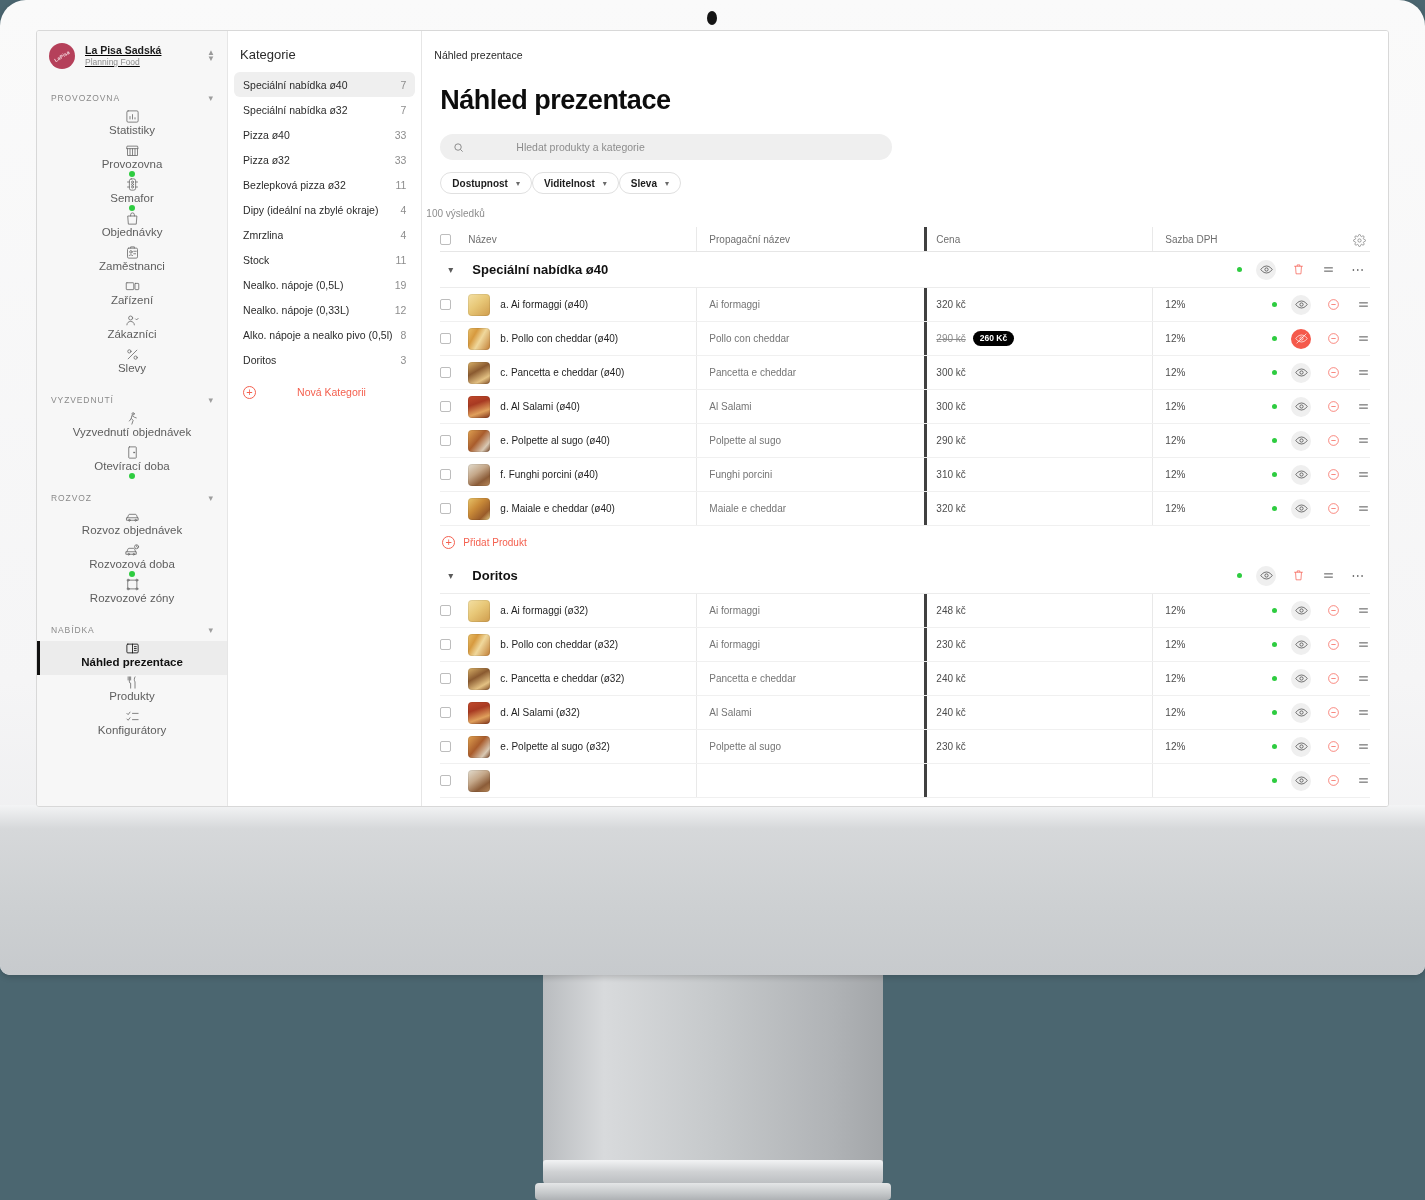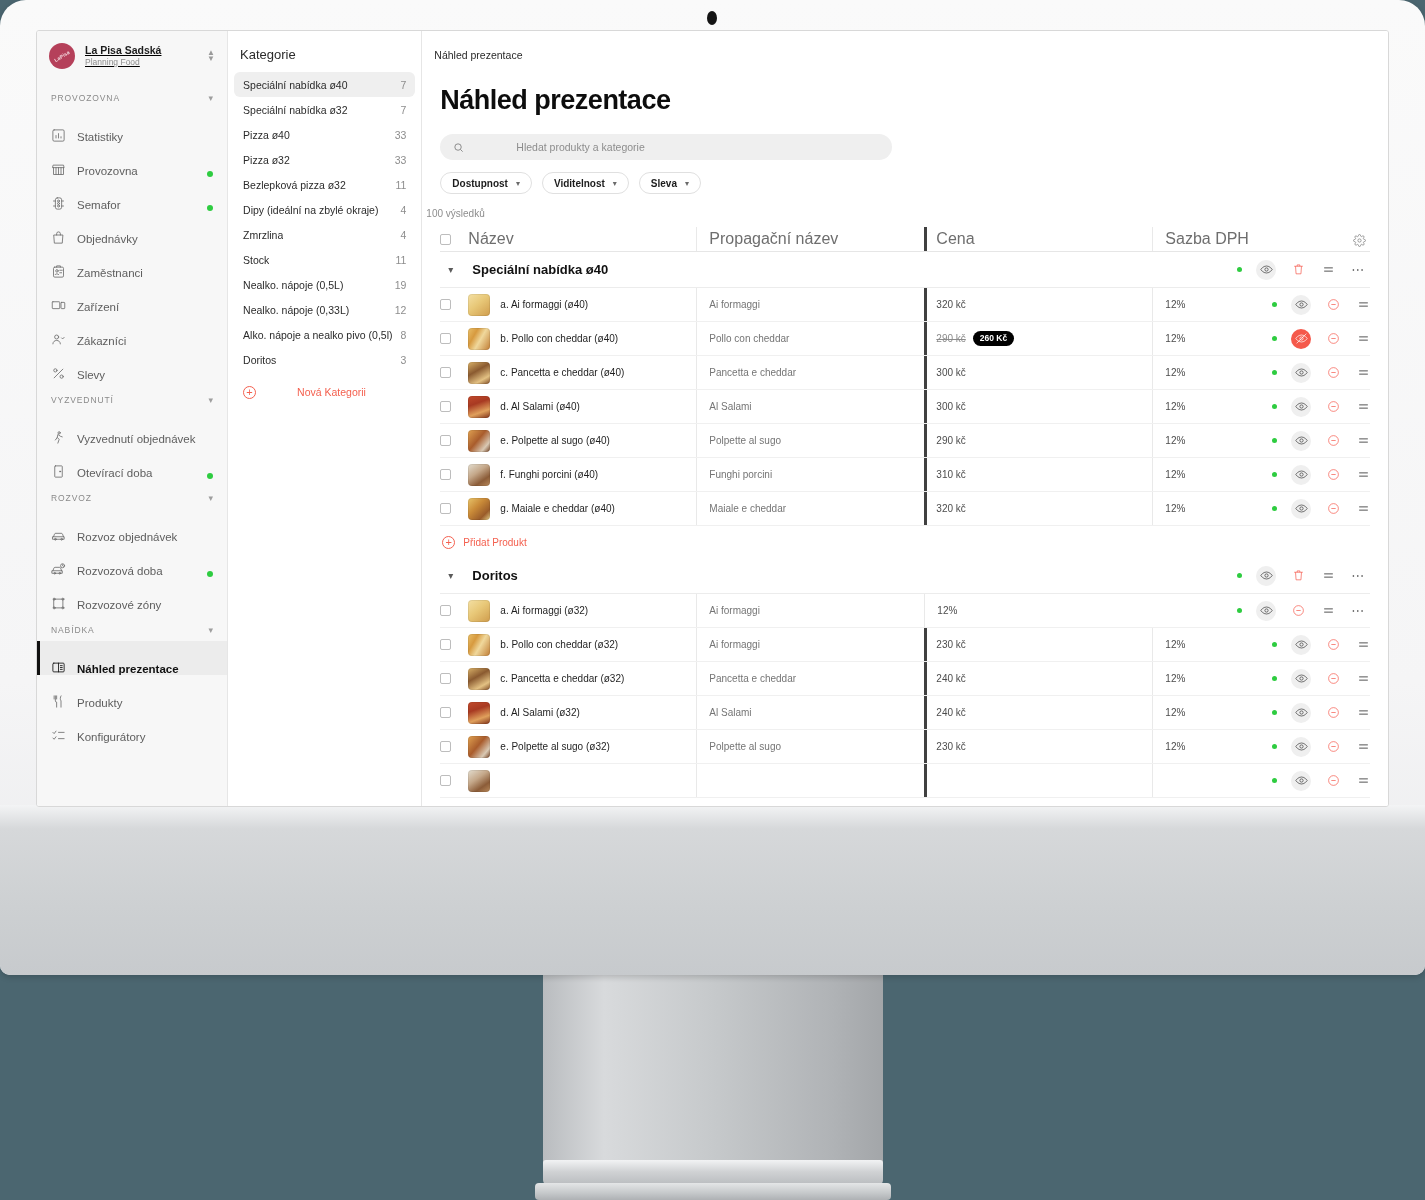--- a/index.html
+++ b/index.html
@@ -84,23 +84,24 @@
   .nav-scroll{flex:1 1 auto; overflow:hidden; padding-bottom:4px;}
 
   .nav-section{
     display:flex;align-items:center;justify-content:space-between;
     padding:14px 14px 6px 14px;
   }
   .nav-section-label{font-size:8.5px;letter-spacing:.9px;color:#8a8a8a;font-weight:normal;}
   .nav-section-chev{font-size:9px;color:#9e9e9e;}
 
   .nav-item{
-    display:flex;align-items:flex-end;gap:11px;
+    display:flex;align-items:center;
     height:34px; padding:0 14px; position:relative;
     cursor:default;
+    flex-direction:column;
   }
   .nav-item .ico{width:15px;height:15px;flex:0 0 auto;color:#6e6e6e;display:flex;align-items:center;justify-content:center;}
   .nav-item .ico svg{width:15px;height:15px;stroke:#6e6e6e;fill:none;stroke-width:1.35;}
   .nav-item .lbl{font-size:11.5px;color:#5e5e5e;white-space:nowrap;flex:1 1 auto;}
   .nav-item .dot{width:6px;height:6px;border-radius:50%;background:#2ecc40;flex:0 0 auto;}
   .nav-item.active{background:#ececec;}
   .nav-item.active .lbl{color:#111;font-weight:bold;}
   .nav-item.active .ico svg{stroke:#111;}
   .nav-item.active::before{
     content:""; position:absolute;left:0;top:0;width:3px;height:100%;background:#111;
@@ -153,36 +154,36 @@
     margin:18px 18px 0 18px;height:26px;background:#efefef;border-radius:13px;
     display:flex;align-items:center;gap:8px;padding:0 13px;width:452px;
   }
   #search-wrap svg{width:11px;height:11px;stroke:#6a6a6a;fill:none;stroke-width:1.6;flex:0 0 auto;}
   #search-input{
     border:0;background:transparent;outline:none;flex:1 1 auto;
     font-family:inherit;font-size:10.5px;color:#333;margin-left:44px;
   }
   #search-input::placeholder{color:#8d8d8d;}
 
-  #filters{display:flex;gap:10px;margin:12px 0 0 18px;}
+  #filters{display:flex;margin:12px 0 0 18px;}
   .filter-pill{
     display:flex;align-items:center;gap:8px;height:22px;padding:0 11px;
     border:1px solid #e0e0e0;border-radius:11px;background:#fff;
   }
   .filter-pill .lbl{font-size:10px;color:#1c1c1c;font-weight:bold;}
   .filter-pill .chev{font-size:8px;color:#6a6a6a;}
 
   #results-count{font-size:10px;color:#8d8d8d;margin:14px 0 0 4px;}
 
   
   #table{margin:8px 18px 0 18px;}
   .thead{
     display:flex;align-items:center;height:25px;border-bottom:1px solid #e6e6e6;
   }
-  .th{font-size:16px;color:#6e6e6e;display:flex;align-items:center;height:100%;text-align:right;}
+  .th{font-size:10px;color:#6e6e6e;display:flex;align-items:center;height:100%;text-align:right;}
   .col-chk{width:28px;flex:0 0 auto;display:flex;align-items:center;}
   .col-name{width:228px;flex:0 0 auto;}
   .col-promo{width:228px;flex:0 0 auto;border-left:1px solid #e9e9e9;padding-left:12px;}
   .col-price{width:228px;flex:0 0 auto;border-left:3px solid #404040;padding-left:9px;}
   .col-vat{width:120px;flex:0 0 auto;border-left:1px solid #e9e9e9;padding-left:12px;}
   .col-actions{flex:1 1 auto;display:flex;align-items:center;justify-content:flex-end;gap:14px;padding-right:4px;}
 
   .chk{
     width:11px;height:11px;border:1.2px solid #bdbdbd;border-radius:2px;background:#fff;
   }
@@ -899,20 +900,23 @@
               <span class="col-chk">
                 <span class="chk"></span>
               </span>
               <span class="cell col-name name-cell">
                 <span class="thumb t1"></span>
                 <span class="prod-name">a. Ai formaggi (ø32)</span>
               </span>
               <span class="cell col-promo">
                 <span class="promo-name">Ai formaggi</span>
               </span>
+              <span class="cell col-price">
+                <span class="price">248 kč</span>
+              </span>
               <span class="cell col-vat">
                 <span class="vat">12%</span>
               </span>
               <span class="col-actions">
                 <span class="status-dot"></span>
                 <span class="act eye">
                   <svg viewBox="0 0 24 24">
                     <path d="M1.5 12S5.5 5.5 12 5.5 22.5 12 22.5 12 18.5 18.5 12 18.5 1.5 12 1.5 12z"></path>
                     <circle cx="12" cy="12" r="3"></circle>
                   </svg>

